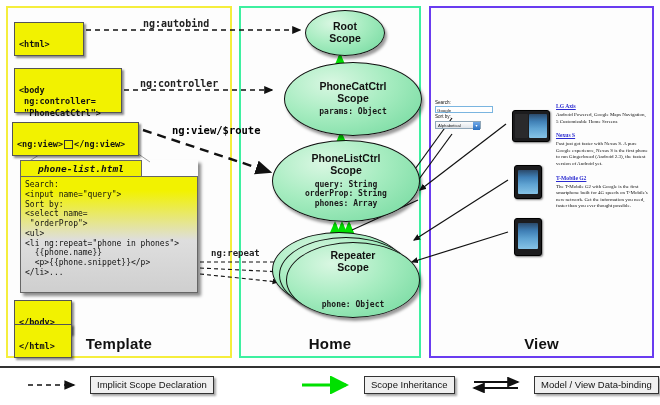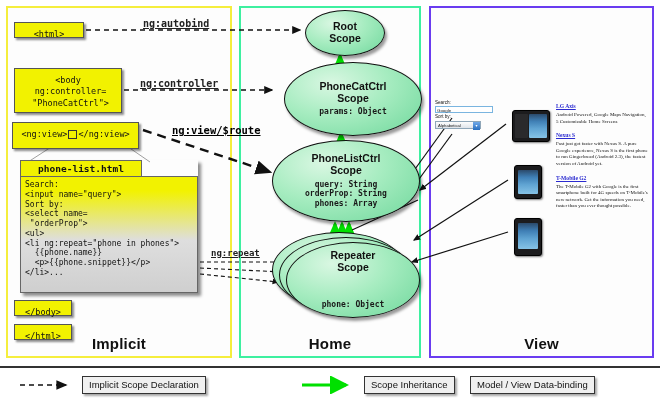--- a/index.html
+++ b/index.html
@@ -10,36 +10,36 @@
   
   .panel{position:absolute;box-sizing:border-box;border:2px solid #000;background:#fdfdfd;}
   #panel-template{left:6px;  top:6px;  width:226px; height:352px; border-color:#f5ee3d;}
   #panel-model{   left:239px;top:6px;  width:182px; height:352px; border-color:#3ef0a0;}
   #panel-view{    left:429px;top:6px;  width:225px; height:352px; border-color:#6a3cf0;}
   .panel-label{position:absolute;bottom:4px;left:0;width:100%;text-align:center;
        font-size:15px;font-weight:bold;color:#111;letter-spacing:.2px;}
 
   
   .tag{position:absolute;box-sizing:border-box;background:#f2f200;border:1.5px solid #555;
-       font-family:"DejaVu Sans Mono",monospace;font-weight:normal;font-size:8.5px;color:#111;
-       box-shadow:2px 2px 2px rgba(0,0,0,.45);line-height:1.35;padding:6px 4px;white-space:pre;text-align:center;}
+       font-family:"DejaVu Sans Mono",monospace;font-weight:bold;font-size:8.5px;color:#111;
+       box-shadow:2px 2px 2px rgba(0,0,0,.45);line-height:1.35;padding:16px 4px;white-space:pre;}
   #tag-html{left:14px;  top:22px; width:70px;  height:16px;}
   #tag-body{left:14px;  top:68px; width:108px; height:45px;}
   #tag-ngview{left:12px;top:122px;width:127px; height:27px;}
   #tag-bodyclose{left:14px;top:300px;width:58px;height:16px;}
   #tag-htmlclose{left:14px;top:324px;width:58px;height:16px;}
   #tag-ngview .sq{display:inline-block;width:7px;height:7px;border:1px solid #333;
        background:#f2f200;vertical-align:middle;margin:0 1px;}
 
   
   #code-card{position:absolute;left:20px;top:160px;width:178px;height:133px;
        box-shadow:3px 3px 3px rgba(0,0,0,.45);}
   #code-tab{position:absolute;left:0;top:0;width:122px;height:17px;background:#f2f200;
        border:1px solid #666;border-bottom:none;box-sizing:border-box;
-       font-family:"DejaVu Sans Mono",monospace;font-weight:bold;
+       font-family:"DejaVu Sans Mono",monospace;font-style:italic;font-weight:bold;
        font-size:9.5px;color:#111;text-align:center;line-height:16px;}
   #code-body{position:absolute;left:0;top:16px;width:178px;height:117px;box-sizing:border-box;
        border:1px solid #666;
        background:linear-gradient(to bottom,#f2f200 0%,#f2f200 12%,#dedede 55%,#cfcfcf 100%);
        font-family:"DejaVu Sans Mono",monospace;font-size:8px;color:#111;line-height:1.22;
        padding:3px 4px;white-space:pre;overflow:hidden;}
 
   
   .scope{position:absolute;border-radius:50%;border:1.6px solid #111;
        background:radial-gradient(ellipse at 34% 28%,#d9f7e2 0%,#a6ecc0 45%,#6ed79b 100%);
@@ -87,45 +87,45 @@
   
   #view-list{position:absolute;left:556px;top:102px;width:92px;}
   .pl-item{margin-bottom:6px;}
   .pl-name{font-size:5.6px;font-weight:bold;color:#2a2ad0;text-decoration:underline;
        line-height:8px;font-family:"Liberation Serif",serif;}
   .pl-desc{font-size:5px;color:#111;line-height:6.6px;margin-top:2px;
        font-family:"Liberation Serif",serif;}
 
   
   .conn-label{position:absolute;font-family:"DejaVu Sans Mono",monospace;font-weight:bold;
-       color:#222;white-space:nowrap;text-decoration:underline;}
+       color:#222;white-space:nowrap;}
   #lbl-autobind{left:143px;top:18px;font-size:10px;}
   #lbl-controller{left:140px;top:78px;font-size:10px;}
   #lbl-ngview{left:172px;top:124px;font-size:10.5px;color:#000;}
   #lbl-ngrepeat{left:211px;top:248px;font-size:9px;}
 
   
   #arrows{position:absolute;left:0;top:0;width:660px;height:405px;pointer-events:none;}
 
   
   #legend{position:absolute;left:0;top:366px;width:660px;height:39px;
        background:#fff;border-top:2px solid #333;}
   .lg-item{position:absolute;top:8px;height:18px;display:flex;align-items:center;}
   .lg-box{border:1.5px solid #333;background:#f0f0f0;box-shadow:2px 2px 2px rgba(0,0,0,.35);
        font-size:9.5px;color:#111;padding:2px 6px;line-height:12px;white-space:nowrap;}
-  #lg1{left:18px;align-items:center;} #lg2{left:300px;} #lg3{left:470px;flex-direction:column;}
+  #lg1{left:26px;align-items:center;} #lg2{left:300px;} #lg3{left:470px;}
   .lg-gfx{width:58px;height:18px;margin-right:6px;}
 </style>
 </head>
 <body>
 
 <div class="stage">
 
   <div class="panel" id="panel-template">
-    <div class="panel-label">Implicit</div>
+    <div class="panel-label">Template</div>
   </div>
   <div class="panel" id="panel-model">
     <div class="panel-label">Home</div>
   </div>
   <div class="panel" id="panel-view">
     <div class="panel-label">View</div>
   </div>
 
   <svg id="arrows">
     <defs>

